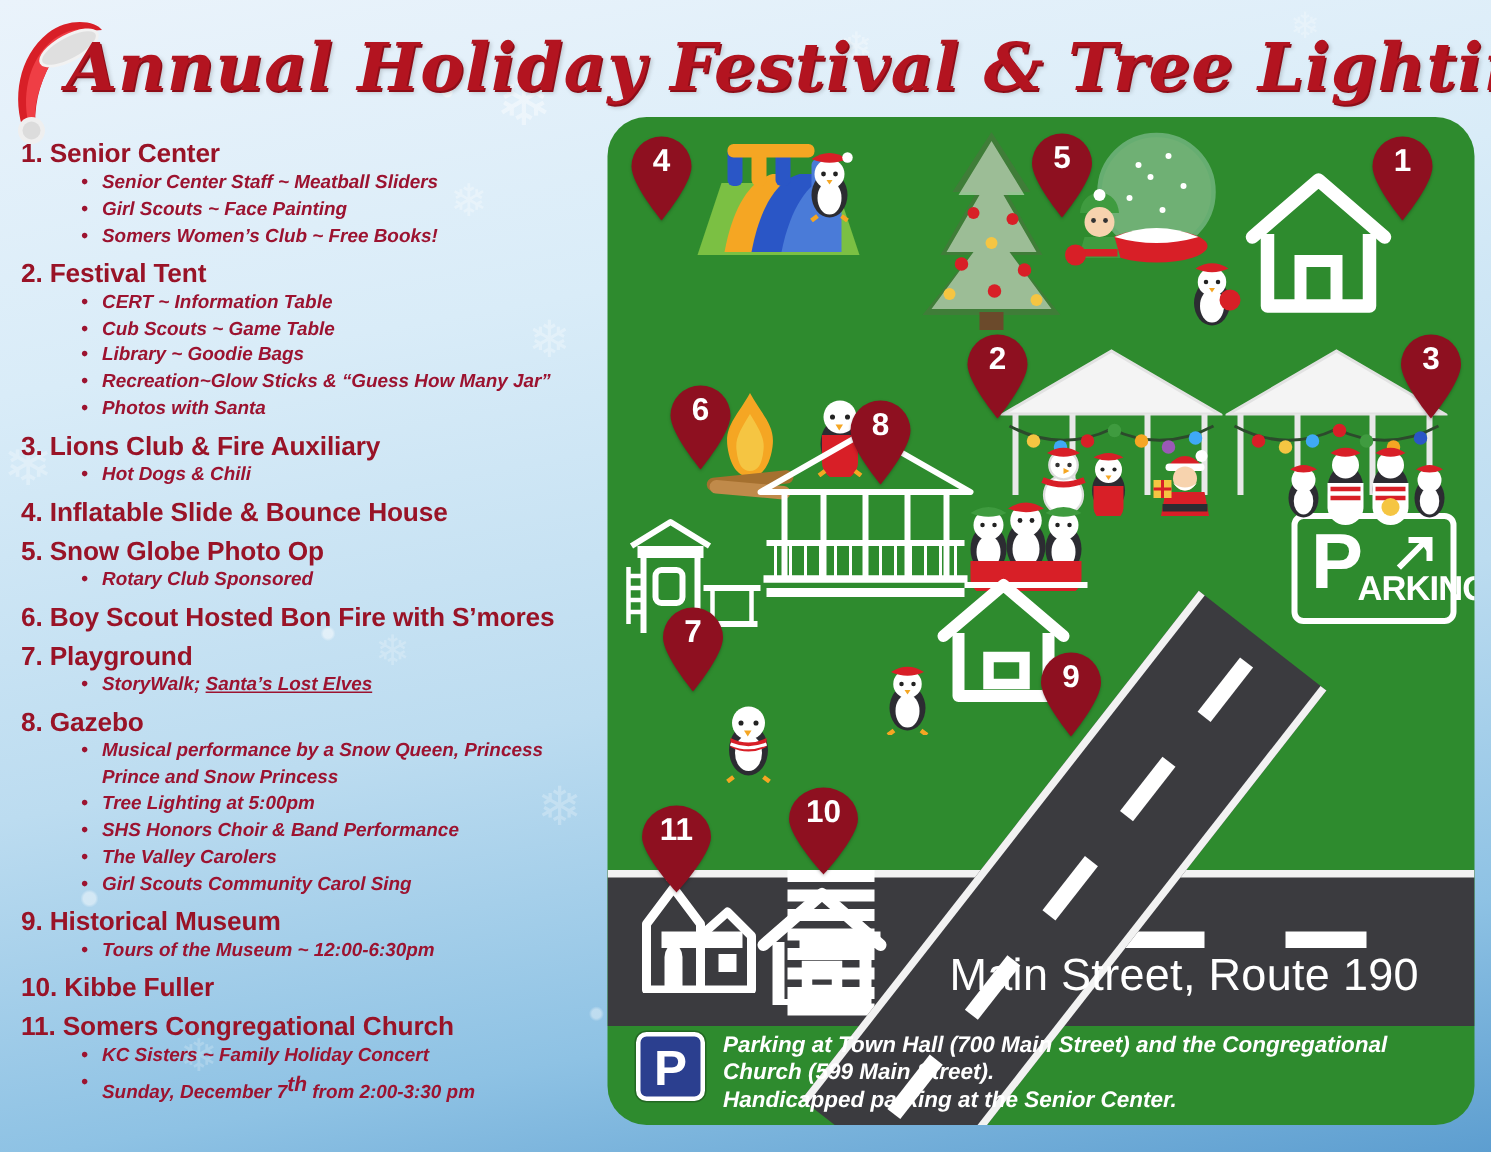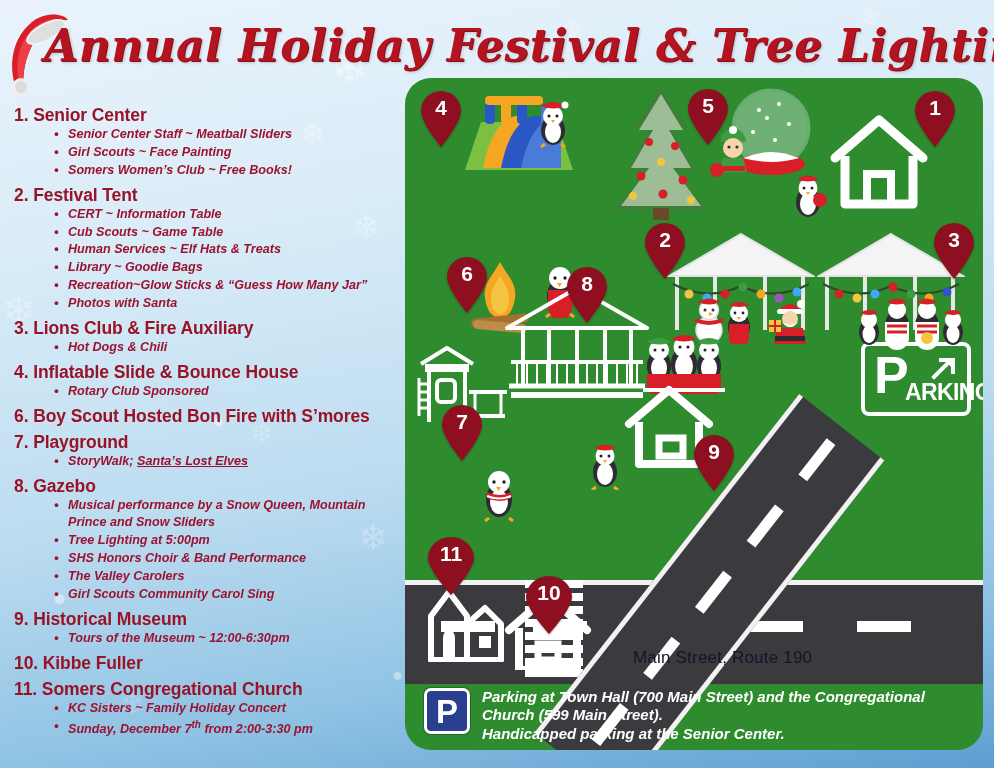--- a/index.html
+++ b/index.html
@@ -35,31 +35,31 @@
     white-space: nowrap;
   }
   .santa-hat { position: absolute; left: 2px; top: 2px; width: 70px; height: 88px; }
 
   
   .list-col { position: absolute; left: 0; top: 92px; width: 400px; height: 676px; padding-left: 14px; }
   .item-head {
     font-size: 17.5px; font-weight: bold; color: #991327;
     margin-top: 5px; letter-spacing: -.1px; white-space: nowrap;
   }
-  .item-head:first-child { margin-top: 13px; }
+  .item-head:first-child { margin-top: 0; }
   .sub-list { list-style: none; margin: 0 0 0 40px; }
   .sub-list li {
     position: relative; font-size: 12.6px; font-weight: bold; font-style: italic;
     color: #9c1330; line-height: 1.42; padding-left: 14px;
   }
   .sub-list li::before {
     content: "•"; position: absolute; left: 0; top: -1px; font-size: 13px;
   }
   .sub-list li u { }
-  .sub-list li sup { font-size: 10px; vertical-align: super; }
+  .sub-list li sup { font-size: 14px; vertical-align: super; }
 
   
   .map {
     position: absolute; left: 405px; top: 78px; width: 578px; height: 672px;
     background: #2E8B2E; border-radius: 26px; overflow: hidden;
   }
   .map-inner { position: absolute; inset: 0; }
 
   
   .road-main {
@@ -73,21 +73,21 @@
     position: absolute; left: 118px; top: 258px;
     width: 108px; height: 430px; background: #3b3b3f;
     border-left: 5px solid #f2f2f2; border-right: 5px solid #f2f2f2;
     transform: rotate(38deg); transform-origin: 50% 100%;
   }
   .road-battle .dash {
     position: absolute; left: 44px; width: 11px; height: 46px; background: #fff;
   }
   .main-label {
     position: absolute; left: 228px; bottom: 82px;
-    font-size: 17px; color: #0f172a; white-space: nowrap; letter-spacing: .2px;
+    font-size: 30px; color: #ffffff; white-space: nowrap; letter-spacing: .2px;
   }
   .crosswalk { position: absolute; left: 120px; bottom: 74px; width: 58px; height: 96px; }
   .crosswalk i { position: absolute; left: 0; width: 58px; height: 8px; background: #fff; }
 
   
   .park-sign {
     position: absolute; right: 12px; top: 264px; width: 110px; height: 74px;
     border: 4px solid #fff; border-radius: 8px; background: #2E8B2E;
   }
   .park-sign .p-big {
@@ -165,41 +165,41 @@
     <div class="item-head">1. Senior Center</div>
     <ul class="sub-list">
       <li>Senior Center Staff ~ Meatball Sliders</li>
       <li>Girl Scouts ~ Face Painting</li>
       <li>Somers Women’s Club ~ Free Books!</li>
     </ul>
     <div class="item-head">2. Festival Tent</div>
     <ul class="sub-list">
       <li>CERT ~ Information Table</li>
       <li>Cub Scouts ~ Game Table</li>
-      <li>Human Services ~ Elf Hats &amp; Treats</li>
       <li>Library ~ Goodie Bags</li>
       <li>Recreation~Glow Sticks &amp; “Guess How Many Jar”</li>
       <li>Photos with Santa</li>
     </ul>
     <div class="item-head">3. Lions Club &amp; Fire Auxiliary</div>
     <ul class="sub-list">
       <li>Hot Dogs &amp; Chili</li>
     </ul>
     <div class="item-head">4. Inflatable Slide &amp; Bounce House</div>
+    <div class="item-head">5. Snow Globe Photo Op</div>
     <ul class="sub-list">
       <li>Rotary Club Sponsored</li>
     </ul>
     <div class="item-head">6. Boy Scout Hosted Bon Fire with S’mores</div>
     <div class="item-head">7. Playground</div>
     <ul class="sub-list">
       <li>StoryWalk; <u>Santa’s Lost Elves</u></li>
     </ul>
     <div class="item-head">8. Gazebo</div>
     <ul class="sub-list">
-      <li>Musical performance by a Snow Queen, Mountain Prince and Snow Sliders</li>
+      <li>Musical performance by a Snow Queen, Princess Prince and Snow Princess</li>
       <li>Tree Lighting at 5:00pm</li>
       <li>SHS Honors Choir &amp; Band Performance</li>
       <li>The Valley Carolers</li>
       <li>Girl Scouts Community Carol Sing</li>
     </ul>
     <div class="item-head">9. Historical Museum</div>
     <ul class="sub-list">
       <li>Tours of the Museum ~ 12:00-6:30pm</li>
     </ul>
     <div class="item-head">10. Kibbe Fuller</div>
@@ -594,21 +594,21 @@
           <path d="M22 57 C22 57 42 33 42 21 A20 20 0 1 0 2 21 C2 33 22 57 22 57 Z" fill="#8E1020"></path>
         </svg>
       <span>9</span>
     </div>
     <div class="pin w11" style="left:20px;top:458px;">
       <svg width="52" height="60" viewBox="0 0 52 60">
           <path d="M26 59 C26 59 49 34 49 22 A23 21 0 1 0 3 22 C3 34 26 59 26 59 Z" fill="#8E1020"></path>
         </svg>
       <span>11</span>
     </div>
-    <div class="pin w11" style="left:118px;top:497px;">
+    <div class="pin w11" style="left:118px;top:446px;">
       <svg width="52" height="60" viewBox="0 0 52 60">
           <path d="M26 59 C26 59 49 34 49 22 A23 21 0 1 0 3 22 C3 34 26 59 26 59 Z" fill="#8E1020"></path>
         </svg>
       <span>10</span>
     </div>
 
   </div>
 </div>
 
 <div class="park-note">

